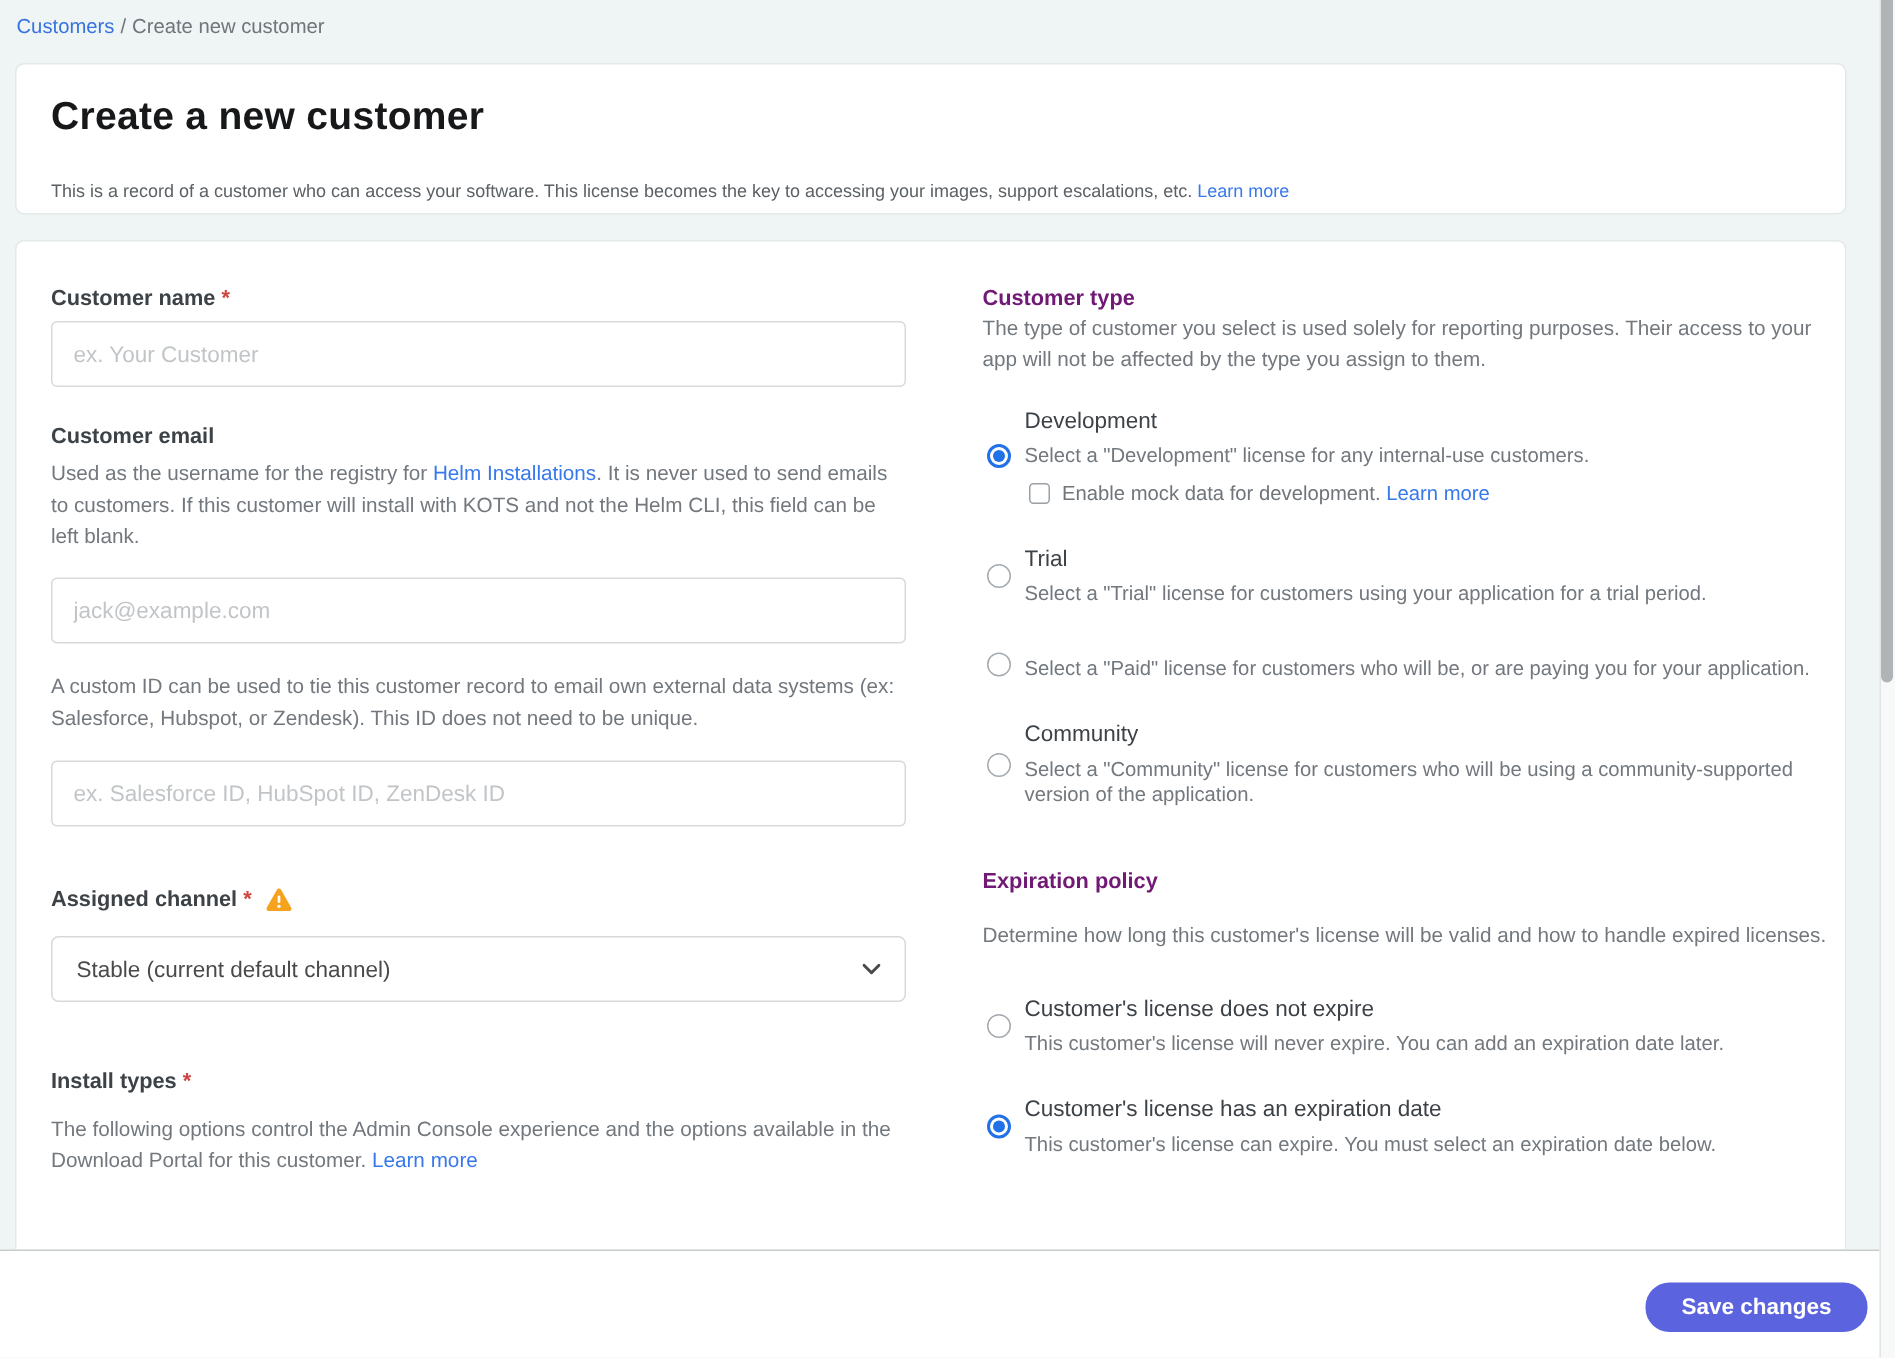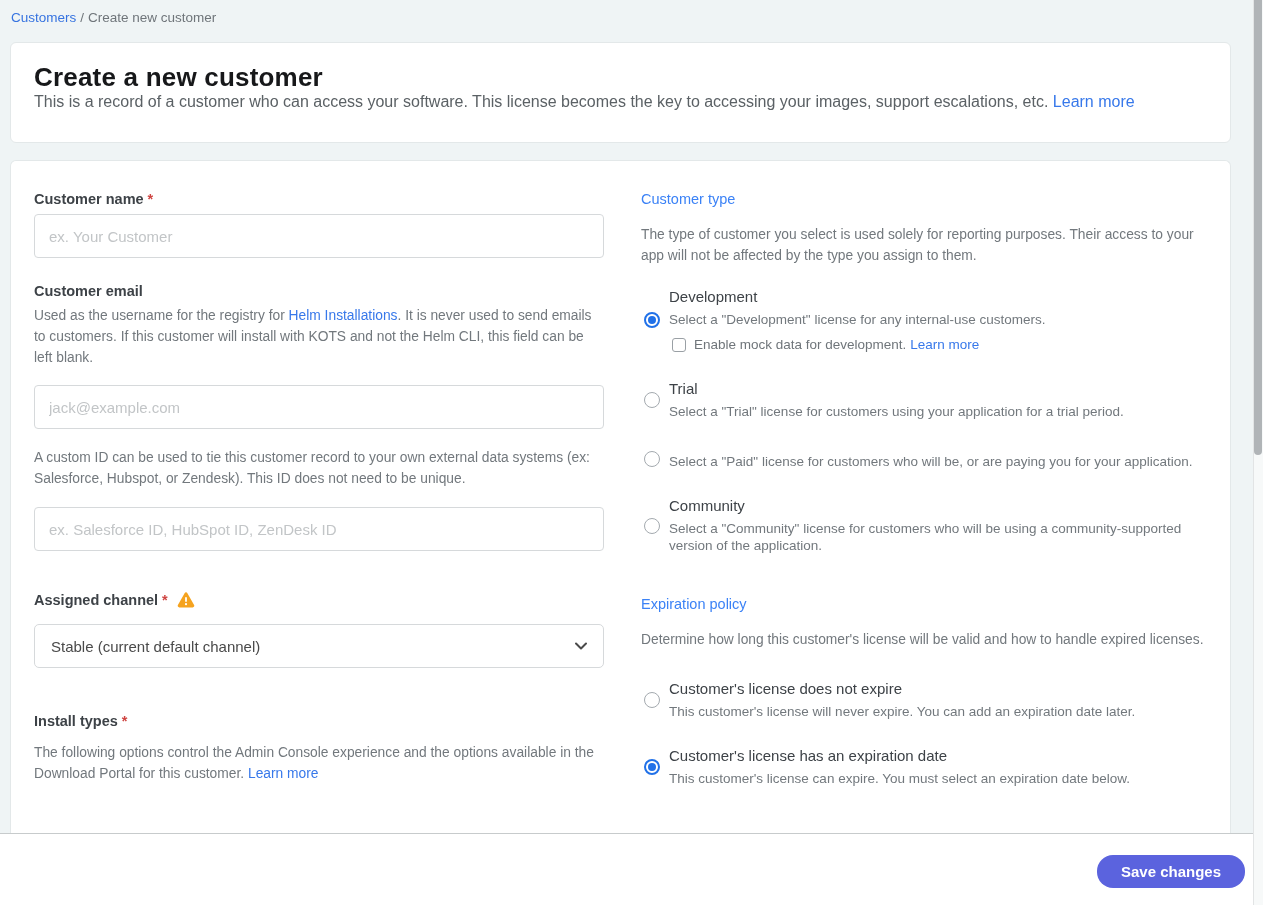--- a/index.html
+++ b/index.html
@@ -19,24 +19,24 @@
   .breadcrumb .crumb-link { color:#3673e0; }
   .breadcrumb .sep { margin:0 4px; }
 
   
   .card {
     position:absolute; left:10px; width:1221px; background:#fff;
     border:1px solid #e3e8e9; border-radius:6px;
   }
   .header-card { top:42px; height:101px; padding:19px 23px; }
   .page-title { font-size:26px; font-weight:700; color:#17181a; letter-spacing:.2px; }
-  .page-desc { margin-top:0; font-size:16px; color:#5b6165; }
+  .page-desc { margin-top:27px; font-size:12px; color:#5b6165; }
 
   .main-card { top:160px; height:673px; border-radius:6px 6px 0 0; border-bottom:none;
-               padding:30px 23px 0; overflow:hidden; display:flex; }
+               padding:30px 23px 0; overflow:hidden; display:flex;gap:14px; }
   .col-left { width:570px; flex:none; }
   .col-right { width:568px; flex:none; margin-left:37px; }
 
   .field-label { font-size:14.5px; font-weight:600; color:#3d4247; display:flex; align-items:center; }
   .req { color:#cf4542; margin-left:4px; font-weight:600; }
   .warn-icon { margin-left:9px; display:inline-flex; }
 
   .text-input {
     margin-top:7px; width:570px; height:44px; border:1px solid #d6d9db; border-radius:4px;
     font-size:15px; padding:0 14px; color:#4d7c0f; background:#fff;
@@ -45,21 +45,21 @@
   .text-input::placeholder { color:#c2c5c7; }
   .help { font-size:13.8px; color:#72787d; line-height:21px; }
 
   .select-box {
     margin-top:16px; width:570px; height:44px; border:1px solid #d6d9db; border-radius:5px;
     display:flex; align-items:center; justify-content:space-between; padding:0 16px;
     font-size:15px; color:#4a4a4a; background:#fff; cursor:pointer;
   }
 
   
-  .section-head { font-size:14.5px; font-weight:400; color:#3b82f6; }
+  .section-head { font-size:14.5px; font-weight:700; color:#701a75; }
   .option { display:flex; }
   .radio {
     width:16px; height:16px; flex:none; border:1px solid #a4aaaf; border-radius:50%;
     background:#fff; align-self:center; margin-right:9px; cursor:pointer;
   }
   .radio.on { border:2px solid #2171e8; }
   .radio.on::after { content:""; display:block; width:8px; height:8px; margin:2px; border-radius:50%; background:#2171e8; }
   .opt-title { font-size:15px; color:#3d4247; }
   .opt-desc { font-size:13.5px; color:#72787d; margin-top:6px; line-height:17px; }
   .check-row { display:flex; align-items:center; margin-top:9px; padding-left:3px; }
@@ -111,21 +111,21 @@
     <input class="text-input" type="text" placeholder="ex. Your Customer" style="">
 
     <div class="field-label" style="margin-top:25px;">
       <span>Customer email</span>
     </div>
     <p class="help" style="margin-top:6px;">
       <span>Used as the username for the registry for </span><a class="link">Helm Installations</a><span>. It is never used to send emails to customers. If this customer will install with KOTS and not the Helm CLI, this field can be left blank.</span>
     </p>
     <input class="text-input" style="margin-top: 17px;" type="text" placeholder="jack@example.com">
 
-    <p class="help" style="margin-top:18px;">A custom ID can be used to tie this customer record to your own external data systems (ex: Salesforce, Hubspot, or Zendesk). This ID does not need to be unique.</p>
+    <p class="help" style="margin-top:18px;">A custom ID can be used to tie this customer record to email own external data systems (ex: Salesforce, Hubspot, or Zendesk). This ID does not need to be unique.</p>
     <input class="text-input" style="margin-top: 18px;" type="text" placeholder="ex. Salesforce ID, HubSpot ID, ZenDesk ID">
 
     <div class="field-label" style="margin-top:41px;">
       <span>Assigned channel</span>
       <span class="req">*</span>
       <span class="warn-icon">
         <svg width="18" height="16" viewBox="0 0 18 16">
           <path d="M7.6 1.2 L0.9 13 a1.6 1.6 0 0 0 1.4 2.4 h13.4 a1.6 1.6 0 0 0 1.4-2.4 L10.4 1.2 a1.6 1.6 0 0 0-2.8 0 Z" fill="#f5a31f"></path>
           <rect x="8.1" y="5" width="1.8" height="5" rx="0.9" fill="#ffffff"></rect>
           <circle cx="9" cy="12.2" r="1.1" fill="#ffffff"></circle>
@@ -147,21 +147,21 @@
     </div>
     <p class="help" style="margin-top:13px;">
       <span>The following options control the Admin Console experience and the options available in the Download Portal for this customer.</span>
       <a class="link">Learn more</a>
     </p>
   </div>
 
   <div class="col-right">
 
     <div class="section-head">Customer type</div>
-    <p class="help" style="margin-top:18px; line-height:20.5px;">The type of customer you select is used solely for reporting purposes. Their access to your app will not be affected by the type you assign to them.</p>
+    <p class="help" style="margin-top:2px; line-height:20.5px;">The type of customer you select is used solely for reporting purposes. Their access to your app will not be affected by the type you assign to them.</p>
 
     <div class="option" style="margin-top:22px; padding-left:3px;">
       <span class="radio on"></span>
       <div>
         <div class="opt-title">Development</div>
         <div class="opt-desc">Select a "Development" license for any internal-use customers.</div>
         <div class="check-row">
           <span class="checkbox"></span>
           <span class="check-label">
             <span>Enable mock data for development.</span>

